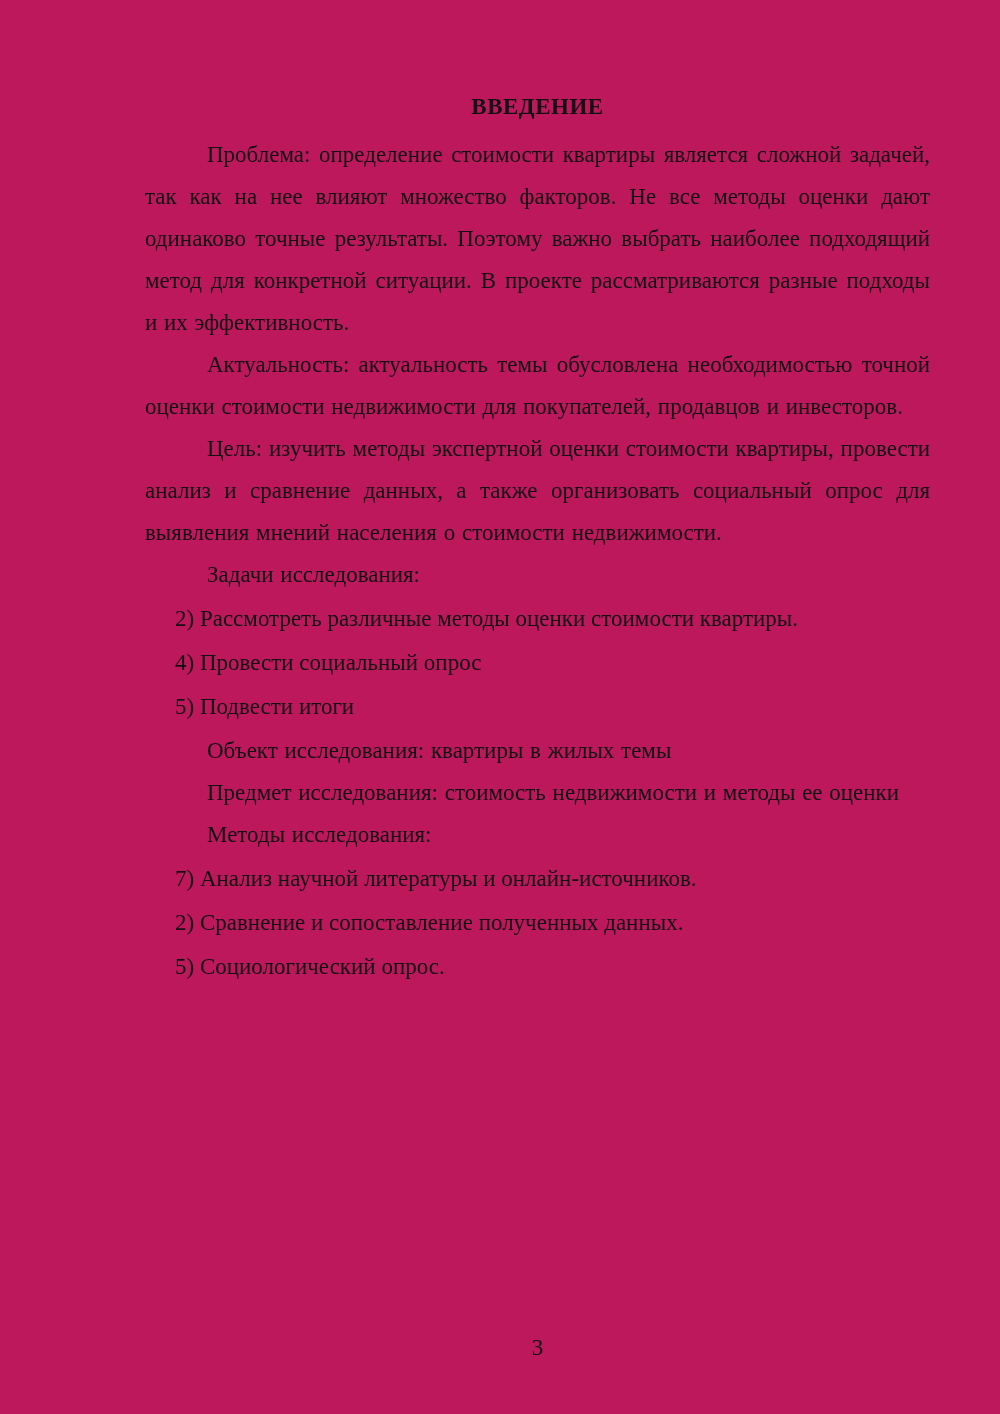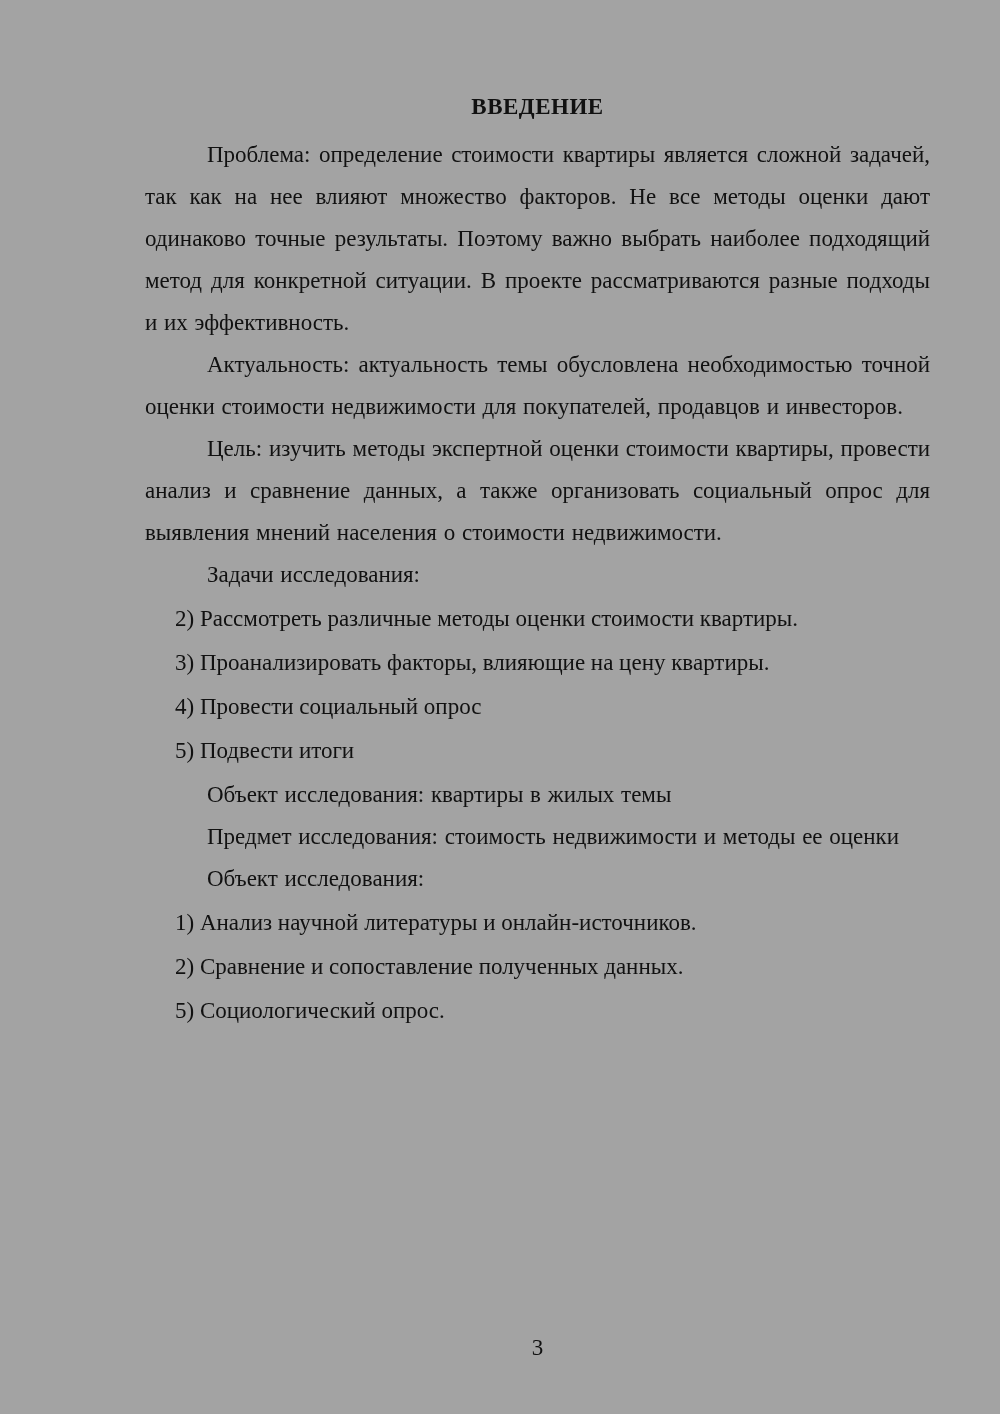--- a/index.html
+++ b/index.html
@@ -4,21 +4,21 @@
 <style>
   html, body {
     margin: 0;
     padding: 0;
     background: #ffffff;
   }
   .page {
     position: relative;
     width: 1000px;
     height: 1414px;
-    background: #a3a3a3;
+    background: #be185d;
     box-sizing: border-box;
     padding: 86px 70px 0 145px;
     font-family: "Liberation Serif", "DejaVu Serif", serif;
     font-size: 23px;
     color: #111111;
     overflow: hidden;
   }
   .title {
     margin: 0 0 6px 0;
     font-size: 23px;
@@ -58,32 +58,31 @@
 
   <p class="para">Проблема: определение стоимости квартиры является сложной задачей, так как на нее влияют множество факторов. Не все методы оценки дают одинаково точные результаты. Поэтому важно выбрать наиболее подходящий метод для конкретной ситуации. В проекте рассматриваются разные подходы и их эффективность.</p>
 
   <p class="para">Актуальность: актуальность темы обусловлена необходимостью точной оценки стоимости недвижимости для покупателей, продавцов и инвесторов.</p>
 
   <p class="para">Цель: изучить методы экспертной оценки стоимости квартиры, провести анализ и сравнение данных, а также организовать социальный опрос для выявления мнений населения о стоимости недвижимости.</p>
 
   <p class="para">Задачи исследования:</p>
 
   <p class="list-item">2) Рассмотреть различные методы оценки стоимости квартиры.</p>
-  <p class="list-item">3) Проанализировать факторы, влияющие на цену квартиры.</p>
   <p class="list-item">4) Провести социальный опрос</p>
   <p class="list-item">5) Подвести итоги</p>
 
   <p class="para">Объект исследования: квартиры в жилых темы</p>
 
   <p class="para">Предмет исследования: стоимость недвижимости и методы ее оценки</p>
 
 
-  <p class="para">Объект исследования:</p>
+  <p class="para">Методы исследования:</p>
 
-  <p class="list-item">1) Анализ научной литературы и онлайн-источников.</p>
+  <p class="list-item">7) Анализ научной литературы и онлайн-источников.</p>
   <p class="list-item">2) Сравнение и сопоставление полученных данных.</p>
   <p class="list-item">5) Социологический опрос.</p>
 
   <div class="footer">
     <span>3</span>
   </div>
 
 </div>
 
 </body></html>

